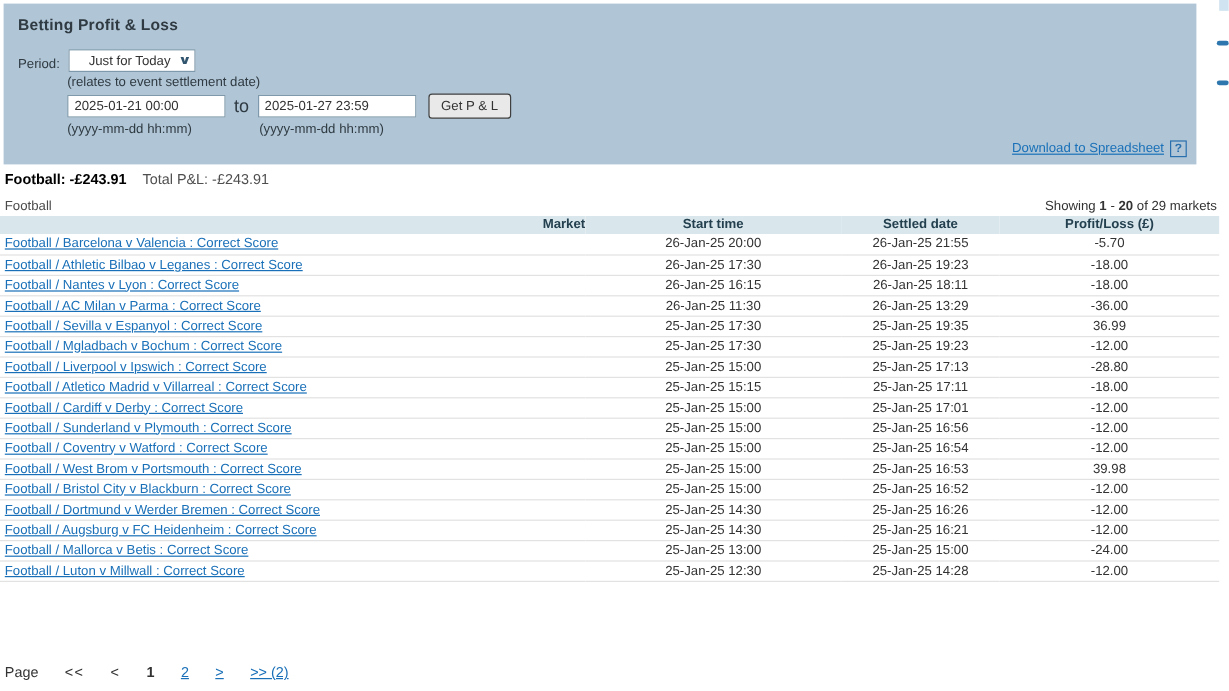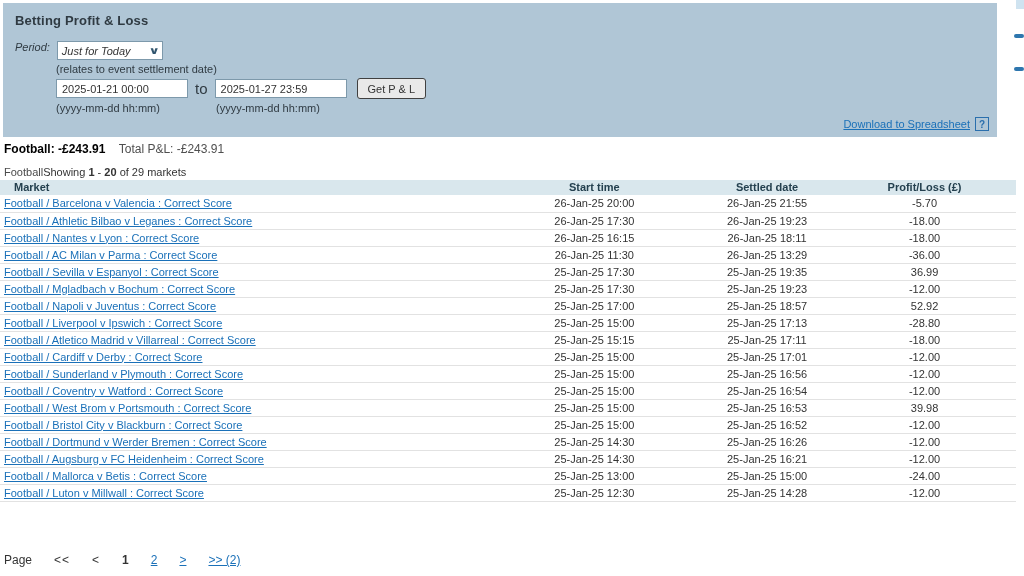--- a/index.html
+++ b/index.html
@@ -15,27 +15,27 @@
     padding: 10px 12px 6px 12px;
   }
   .panel-title {
     font-size: 13px; font-weight: bold; color: #2f3a42;
     margin-bottom: 13px; letter-spacing: 0.2px;
   }
   .panel-subtitle {
     font-size: 14px; font-weight: bold; color: #2f3a42;
     margin-bottom: 13px;
   }
-  .period-row { display: flex; align-items: flex-start; font-size: 11px; color: #2f3a42; font-style: italic; }
+  .period-row { display: flex; align-items: flex-end; font-size: 11px; color: #2f3a42; }
   .period-label { margin-right: 7px; }
   .select-box {
     display: inline-flex; align-items: center; justify-content: space-between;
     width: 106px; height: 19px;
     background: #ffffff; border: 1px solid #7d99ab;
-    font-size: 11px; color: #333; padding: 0 4px 0 4px; cursor: default;
+    font-size: 11px; color: #333; padding: 0 4px 0 16px; cursor: default;
   }
   .select-box .chev { color: #31556e; font-size: 10px; font-weight: bold; transform: scaleX(1.4); }
   .period-note { font-size: 11px; color: #2f3a42; margin: 3px 0 3px 41px; }
   .dates-row { display: flex; align-items: center; margin-left: 41px; margin-top: 2px; }
   .date-input {
     width: 132px; height: 19px; border: 1px solid #7d99ab; background: #fff;
     font-family: "Liberation Sans", sans-serif; font-size: 11px; color: #333;
     padding: 1px 5px;
   }
   .to-label { font-size: 15px; color: #2f3a42; margin: 0 7px; }
@@ -59,36 +59,36 @@
   }
 
   
   .summary { position: absolute; left: 4px; top: 142px; font-size: 12px; }
   .summary .b { font-weight: bold; color: #000; }
   .summary .total { color: #4f4f4f; margin-left: 10px; text-align: center; }
 
   
   .section-row {
     position: absolute; left: 4px; top: 166px; width: 1010px;
-    display: flex; justify-content: flex-start; align-items: flex-end;
+    display: flex; justify-content: space-between; align-items: flex-end;
     font-size: 11px; color: #4a4a4a;
   }
   .showing { color: #333; }
   .showing .b { font-weight: bold; }
 
   
   .pl-table {
     position: absolute; left: 0; top: 180px; width: 1016px;
     border-collapse: collapse; font-size: 11px;
   }
   .pl-table th {
     background: #d9e7ed; color: #24404f; font-weight: bold;
     height: 15px; padding: 1px 0 2px 0;
   }
-  .pl-table th:first-child { text-align: left; padding-left: 14px; margin-top: 48px; }
+  .pl-table th:first-child { text-align: right; padding-left: 4px; margin-top: 48px; }
   .pl-table td {
     border-bottom: 1px solid #e2e2e2; height: 17px; padding: 0;
     color: #333; text-align: center; vertical-align: middle;
   }
   .pl-table td:first-child { text-align: left; padding-left: 4px; margin-left: 12px; }
 
   
   .pagination {
     position: absolute; left: 4px; top: 553px;
     display: flex; align-items: flex-end; font-size: 12px; color: #333;
@@ -208,26 +208,20 @@
         <td>36.99</td>
       </tr>
 
       <tr>
         <td><a>Football / Mgladbach v Bochum : Correct Score</a></td>
         <td>25-Jan-25 17:30</td>
         <td>25-Jan-25 19:23</td>
         <td>-12.00</td>
       </tr>
 
-      <tr>
-        <td><a>Football / Napoli v Juventus : Correct Score</a></td>
-        <td>25-Jan-25 17:00</td>
-        <td>25-Jan-25 18:57</td>
-        <td>52.92</td>
-      </tr>
 
       <tr>
         <td><a>Football / Liverpool v Ipswich : Correct Score</a></td>
         <td>25-Jan-25 15:00</td>
         <td>25-Jan-25 17:13</td>
         <td>-28.80</td>
       </tr>
 
       <tr>
         <td><a>Football / Atletico Madrid v Villarreal : Correct Score</a></td>

